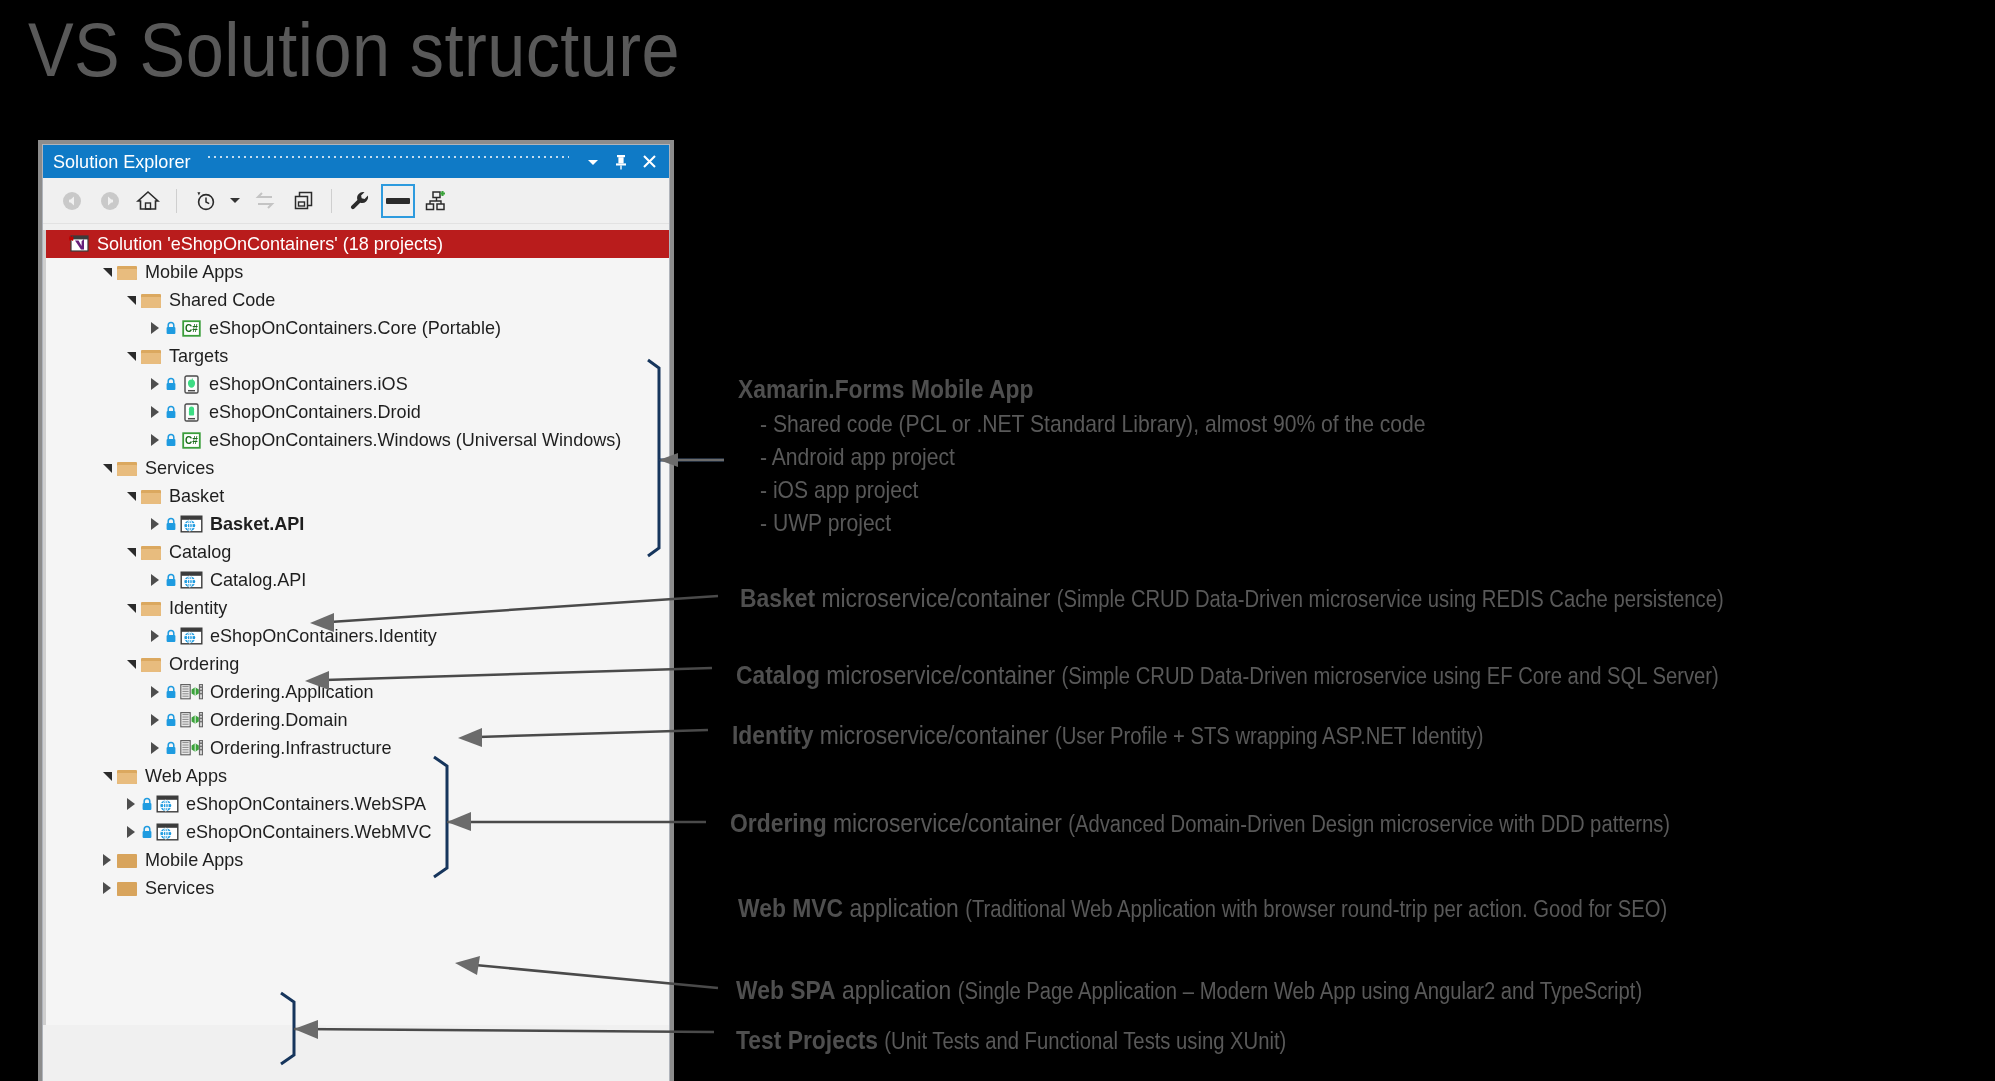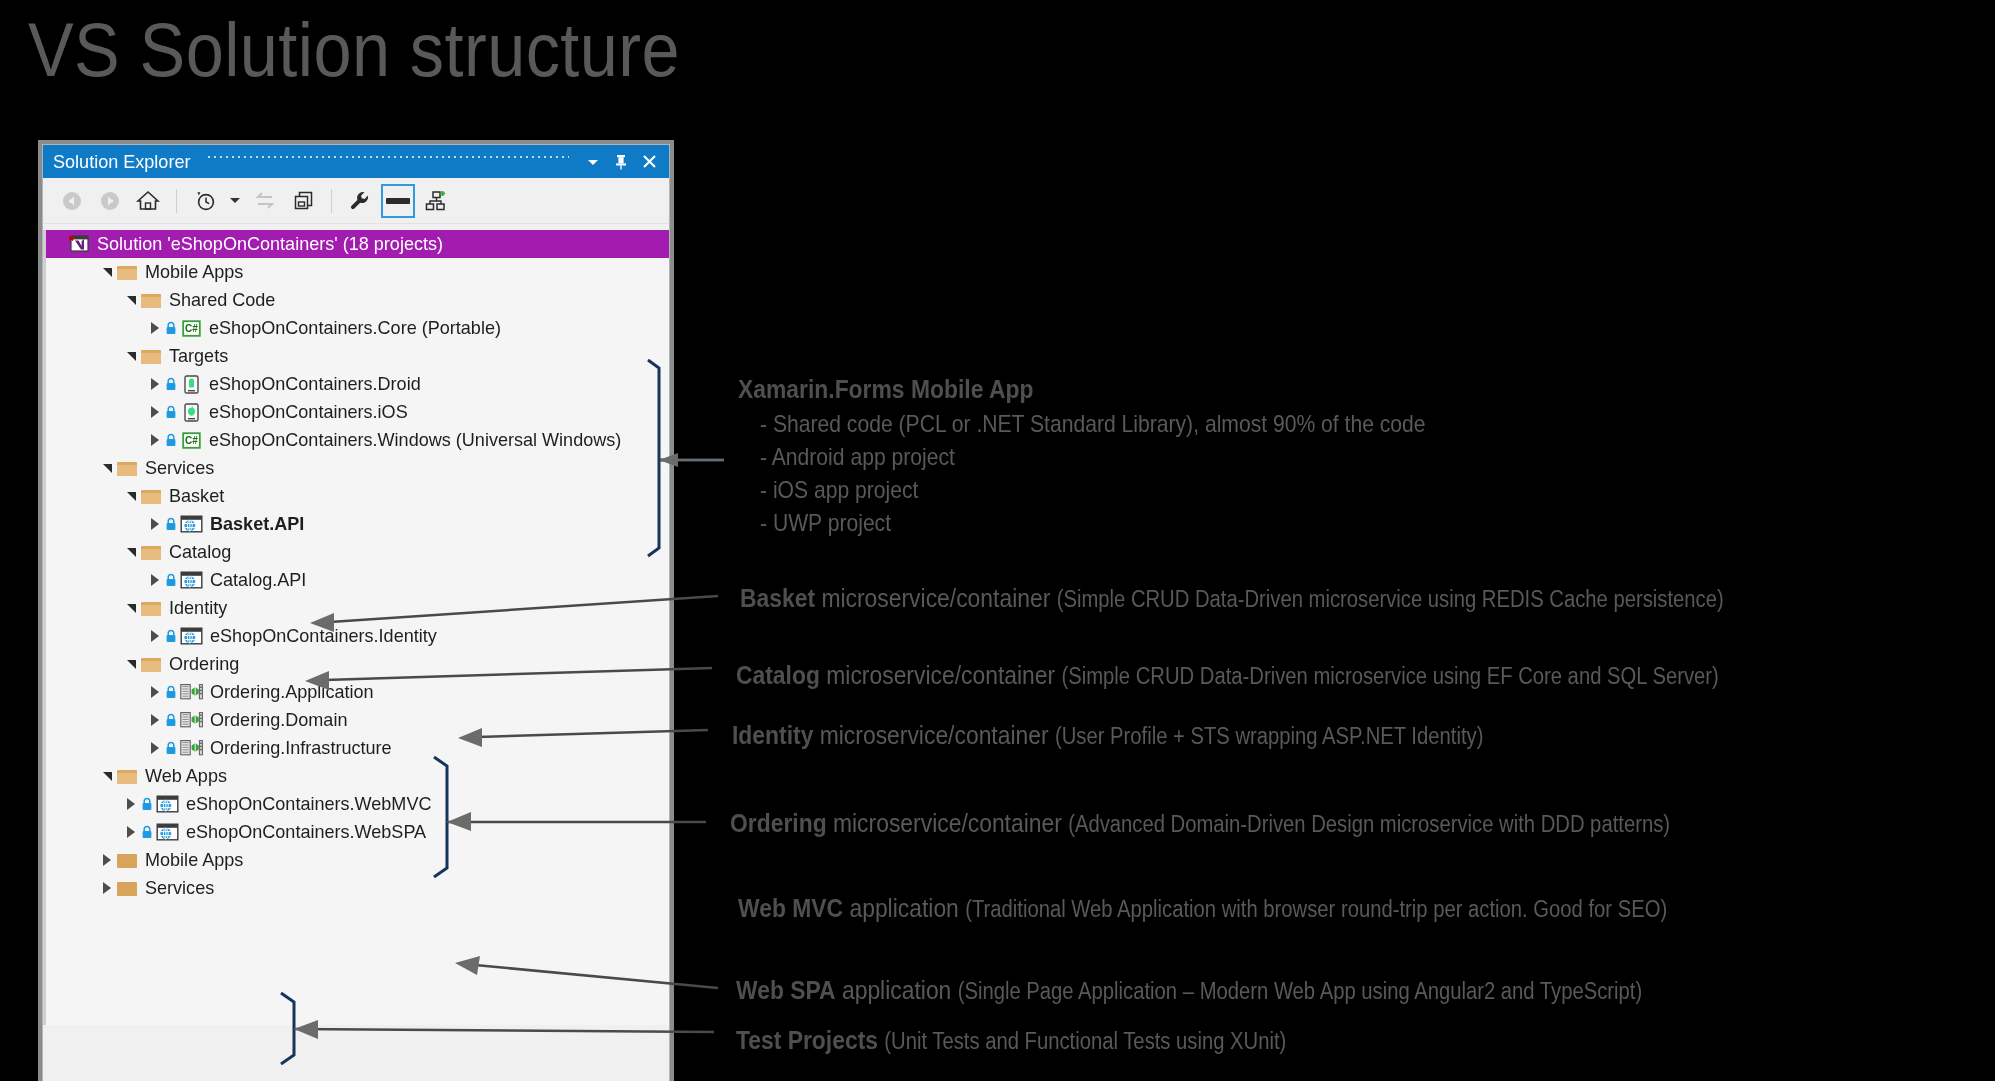--- a/index.html
+++ b/index.html
@@ -93,21 +93,21 @@
     overflow: hidden;
     border-left: 3px solid #cfcfcf;
   }
   .row {
     height: 28px;
     display: flex; align-items: center;
     font-size: 19px; color: #1e1e1e;
     white-space: nowrap;
     padding-left: 4px;
   }
-  .row.selected { background: #a21caf; color: #ffffff; }
+  .row.selected { background: #b91c1c; color: #ffffff; }
   .row .label { transform: scaleX(0.95); transform-origin:left center; }
   .row .label.bold { font-weight: bold; }
 
   .ind { display:inline-block; }
   .twisty { width: 18px; display:flex; align-items:center; justify-content:center; flex:0 0 18px; }
   .tw-closed { width:0;height:0;border-top:6px solid transparent;border-bottom:6px solid transparent;border-left:8px solid #4d4d4d; }
   .tw-open { width:0;height:0;border-left:9px solid transparent;border-top:9px solid #2b2b2b; }
   .lockico { flex:0 0 14px; margin-right:2px; display:flex; align-items:center; justify-content:center;}
   .ico { flex: 0 0 22px; margin-right: 7px; display:flex; align-items:center; justify-content:center; }
 
@@ -318,48 +318,48 @@
           <span class="lockico">
             <svg width="12" height="14" viewBox="0 0 12 14">
      <path d="M3.2 6 V4.2 a2.8 2.8 0 0 1 5.6 0 V6" fill="none" stroke="#1e9be0" stroke-width="1.5"></path>
      <rect x="1.6" y="6" width="8.8" height="7" rx="1" fill="#1e9be0"></rect>
    </svg>
           </span>
           <span class="ico">
             <svg width="17" height="19" viewBox="0 0 17 19">
         <rect x="2" y="1" width="13" height="17" rx="1.6" fill="#f7f7f7" stroke="#4a4a4a" stroke-width="1.4"></rect>
         <rect x="3.6" y="3.6" width="9.8" height="10" fill="#ffffff"></rect>
+        <path d="M8.5 4.6 c2.2 0 3.6 1.6 3.6 3.6 c0 2.4 -1.8 4.6 -3.6 4.6 c-1.8 0 -3.6 -2.2 -3.6 -4.6 c0 -2 1.4 -3.6 3.6 -3.6 Z" fill="#3ddc84"></path>
+        <path d="M9 3.2 c0.9 0.2 1.2 1 1 1.8 c-0.9 -0.1 -1.3 -0.9 -1 -1.8 Z" fill="#3ddc84"></path>
+        <rect x="5" y="15" width="7" height="1.4" fill="#4a4a4a"></rect>
+      </svg>
+          </span>
+          <span class="label">eShopOnContainers.iOS</span>
+        </div>
+        <div class="row">
+          <span class="ind" style="width: 96px;"></span>
+          <span class="twisty">
+            <span class="tw-closed"></span>
+          </span>
+          <span class="lockico">
+            <svg width="12" height="14" viewBox="0 0 12 14">
+     <path d="M3.2 6 V4.2 a2.8 2.8 0 0 1 5.6 0 V6" fill="none" stroke="#1e9be0" stroke-width="1.5"></path>
+     <rect x="1.6" y="6" width="8.8" height="7" rx="1" fill="#1e9be0"></rect>
+   </svg>
+          </span>
+          <span class="ico">
+            <svg width="17" height="19" viewBox="0 0 17 19">
+        <rect x="2" y="1" width="13" height="17" rx="1.6" fill="#f7f7f7" stroke="#4a4a4a" stroke-width="1.4"></rect>
+        <rect x="3.6" y="3.6" width="9.8" height="10" fill="#ffffff"></rect>
         <circle cx="8.5" cy="6.2" r="2.6" fill="#3ddc84"></circle>
         <rect x="5.9" y="7" width="5.2" height="5.4" rx="1" fill="#3ddc84"></rect>
         <rect x="5" y="15" width="7" height="1.4" fill="#4a4a4a"></rect>
       </svg>
           </span>
           <span class="label">eShopOnContainers.Droid</span>
-        </div>
-        <div class="row">
-          <span class="ind" style="width: 96px;"></span>
-          <span class="twisty">
-            <span class="tw-closed"></span>
-          </span>
-          <span class="lockico">
-            <svg width="12" height="14" viewBox="0 0 12 14">
-     <path d="M3.2 6 V4.2 a2.8 2.8 0 0 1 5.6 0 V6" fill="none" stroke="#1e9be0" stroke-width="1.5"></path>
-     <rect x="1.6" y="6" width="8.8" height="7" rx="1" fill="#1e9be0"></rect>
-   </svg>
-          </span>
-          <span class="ico">
-            <svg width="17" height="19" viewBox="0 0 17 19">
-        <rect x="2" y="1" width="13" height="17" rx="1.6" fill="#f7f7f7" stroke="#4a4a4a" stroke-width="1.4"></rect>
-        <rect x="3.6" y="3.6" width="9.8" height="10" fill="#ffffff"></rect>
-        <path d="M8.5 4.6 c2.2 0 3.6 1.6 3.6 3.6 c0 2.4 -1.8 4.6 -3.6 4.6 c-1.8 0 -3.6 -2.2 -3.6 -4.6 c0 -2 1.4 -3.6 3.6 -3.6 Z" fill="#3ddc84"></path>
-        <path d="M9 3.2 c0.9 0.2 1.2 1 1 1.8 c-0.9 -0.1 -1.3 -0.9 -1 -1.8 Z" fill="#3ddc84"></path>
-        <rect x="5" y="15" width="7" height="1.4" fill="#4a4a4a"></rect>
-      </svg>
-          </span>
-          <span class="label">eShopOnContainers.iOS</span>
         </div>
         <div class="row">
           <span class="ind" style="width: 96px;"></span>
           <span class="twisty">
             <span class="tw-closed"></span>
           </span>
           <span class="lockico">
             <svg width="12" height="14" viewBox="0 0 12 14">
      <path d="M3.2 6 V4.2 a2.8 2.8 0 0 1 5.6 0 V6" fill="none" stroke="#1e9be0" stroke-width="1.5"></path>
      <rect x="1.6" y="6" width="8.8" height="7" rx="1" fill="#1e9be0"></rect>
@@ -605,21 +605,21 @@
           </span>
           <span class="ico">
             <svg width="23" height="18" viewBox="0 0 23 18">
         <rect x="1.2" y="1.2" width="20.6" height="15.6" fill="#ffffff" stroke="#3b3b3b" stroke-width="1.4"></rect>
         <rect x="1.2" y="1.2" width="20.6" height="3.6" fill="#3b3b3b"></rect>
         <circle cx="9.8" cy="10.6" r="5.4" fill="#1e9be0"></circle>
         <ellipse cx="9.8" cy="10.6" rx="2.4" ry="5.4" fill="none" stroke="#ffffff" stroke-width="1"></ellipse>
         <path d="M4.6 8.6 L15 8.6 M4.6 12.6 L15 12.6 M9.8 5.2 L9.8 16" stroke="#ffffff" stroke-width="1"></path>
       </svg>
           </span>
-          <span class="label">eShopOnContainers.WebMVC</span>
+          <span class="label">eShopOnContainers.WebSPA</span>
         </div>
         <div class="row">
           <span class="ind" style="width: 72px;"></span>
           <span class="twisty">
             <span class="tw-closed"></span>
           </span>
           <span class="lockico">
             <svg width="12" height="14" viewBox="0 0 12 14">
      <path d="M3.2 6 V4.2 a2.8 2.8 0 0 1 5.6 0 V6" fill="none" stroke="#1e9be0" stroke-width="1.5"></path>
      <rect x="1.6" y="6" width="8.8" height="7" rx="1" fill="#1e9be0"></rect>
@@ -627,21 +627,21 @@
           </span>
           <span class="ico">
             <svg width="23" height="18" viewBox="0 0 23 18">
         <rect x="1.2" y="1.2" width="20.6" height="15.6" fill="#ffffff" stroke="#3b3b3b" stroke-width="1.4"></rect>
         <rect x="1.2" y="1.2" width="20.6" height="3.6" fill="#3b3b3b"></rect>
         <circle cx="9.8" cy="10.6" r="5.4" fill="#1e9be0"></circle>
         <ellipse cx="9.8" cy="10.6" rx="2.4" ry="5.4" fill="none" stroke="#ffffff" stroke-width="1"></ellipse>
         <path d="M4.6 8.6 L15 8.6 M4.6 12.6 L15 12.6 M9.8 5.2 L9.8 16" stroke="#ffffff" stroke-width="1"></path>
       </svg>
           </span>
-          <span class="label">eShopOnContainers.WebSPA</span>
+          <span class="label">eShopOnContainers.WebMVC</span>
         </div>
         <div class="row">
           <span class="ind" style="width: 48px;"></span>
           <span class="twisty">
             <span class="tw-closed"></span>
           </span>
           <span class="ico">
             <span class="folder plain">
               <span class="back"></span>
               <span class="front"></span>

